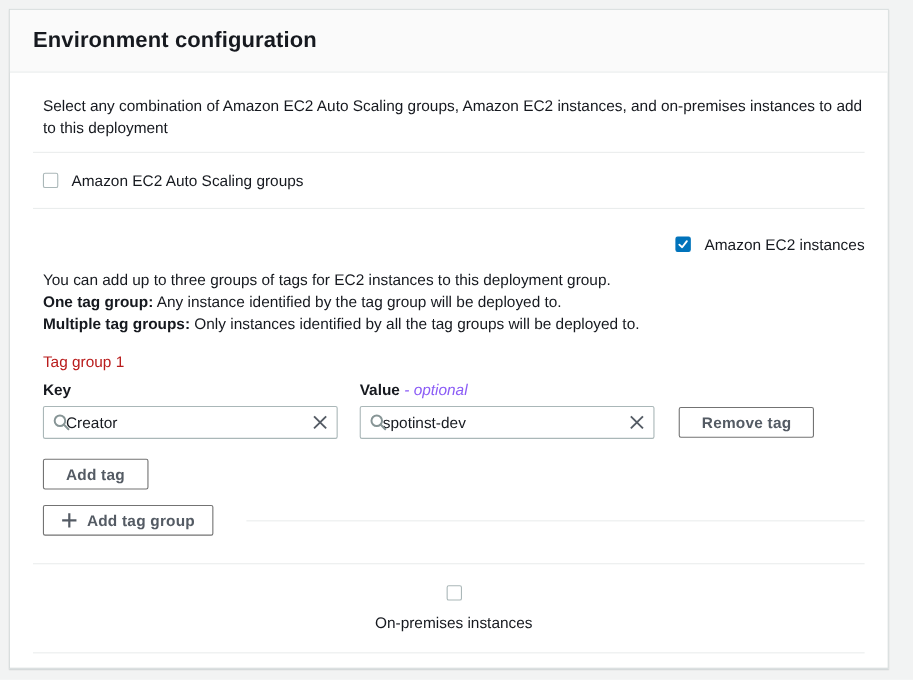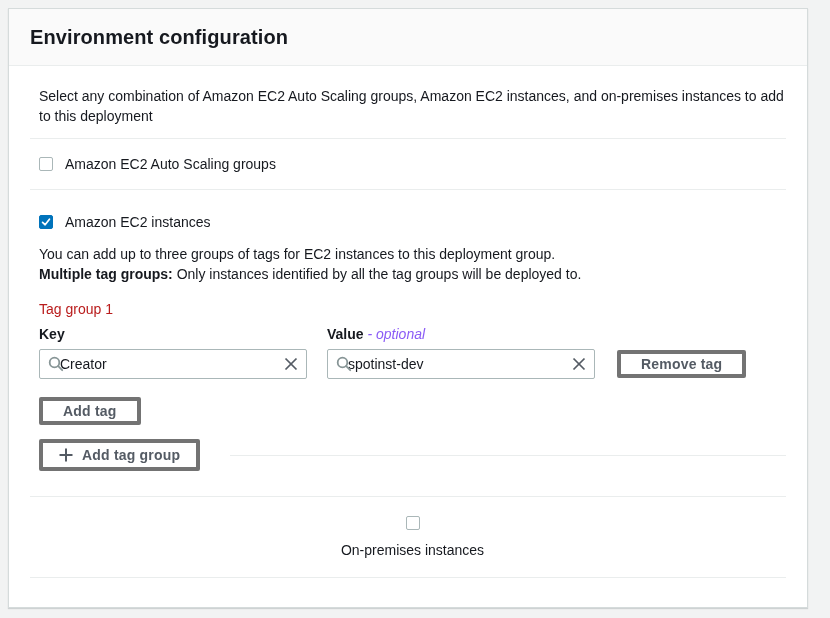--- a/index.html
+++ b/index.html
@@ -31,21 +31,21 @@
   .divider-b{border-bottom:1px solid #eaeded;}
   .section-desc{
     padding:20px 0 12px 9px;
     line-height:20px;
     max-width:752px;
   }
   .cb-row{
     display:flex;align-items:center;gap:12px;
     padding:17px 0 17px 9px;
   }
-  .cb-row.ec2{padding:24px 0 0 9px;}
+  .cb-row.ec2{padding:24px 0 0 9px;justify-content:flex-end;}
   .checkbox{
     width:14px;height:14px;box-sizing:border-box;flex:0 0 auto;
     border:1px solid #aab7b8;border-radius:2px;background:#fff;
     display:flex;align-items:center;justify-content:center;
   }
   .checkbox.checked{background:#0073bb;border-color:#0073bb;}
   .cb-label{line-height:16px;}
   .ec2-section{padding-left:9px;padding-bottom:25px;}
   .help{
     margin:14px 0 0 0;line-height:20px;
@@ -74,21 +74,21 @@
   .search-icon{
     position:absolute;left:9px;top:7px;width:16px;height:16px;pointer-events:none;
   }
   .clear-btn{
     position:absolute;right:8px;top:7px;width:16px;height:16px;
     background:none;border:none;padding:0;cursor:pointer;
   }
   .btn{
     display:inline-flex;align-items:center;justify-content:center;
     box-sizing:border-box;height:28px;
-    background:#fff;border:4px solid #737373;border-radius:2px;
+    background:#fff;border:1px solid #737373;border-radius:2px;
     color:#545b64;font-weight:bold;font-size:14px;
     font-family:"Liberation Sans",sans-serif;
     padding:0 20px;cursor:pointer;letter-spacing:0.2px;
   }
   .btn.with-icon{padding:12px 16px;gap:9px;}
   .remove-tag-wrap{justify-self:start;margin-left:2px;}
   .add-tag{margin-top:18px;}
   .add-group-row{
     margin-top:14px;display:flex;align-items:center;
   }
@@ -121,20 +121,21 @@
           <path d="M3 7.5 L6 10.2 L11 3.8" fill="none" stroke="#ffffff" stroke-width="2" stroke-linecap="round" stroke-linejoin="round"></path>
         </svg>
       </span>
       <span class="cb-label">Amazon EC2 instances</span>
     </div>
 
     <div class="ec2-section divider-b">
 
       <div class="help">
         <div>You can add up to three groups of tags for EC2 instances to this deployment group.</div>
+        <div><b>One tag group:</b><span> Any instance identified by the tag group will be deployed to.</span></div>
         <div><b>Multiple tag groups:</b><span> Only instances identified by all the tag groups will be deployed to.</span></div>
       </div>
 
       <div class="tag-group-label">Tag group 1</div>
 
       <div class="form-grid labels">
         <div class="field-label">Key</div>
         <div class="field-label"><span>Value</span><span class="optional"> - optional</span></div>
         <div></div>
       </div>

